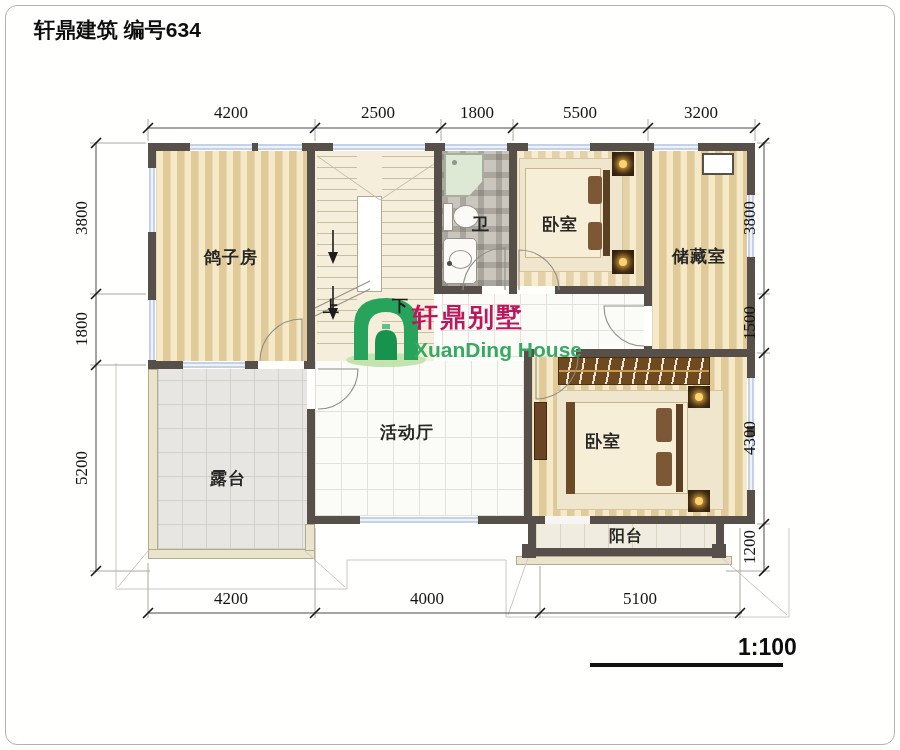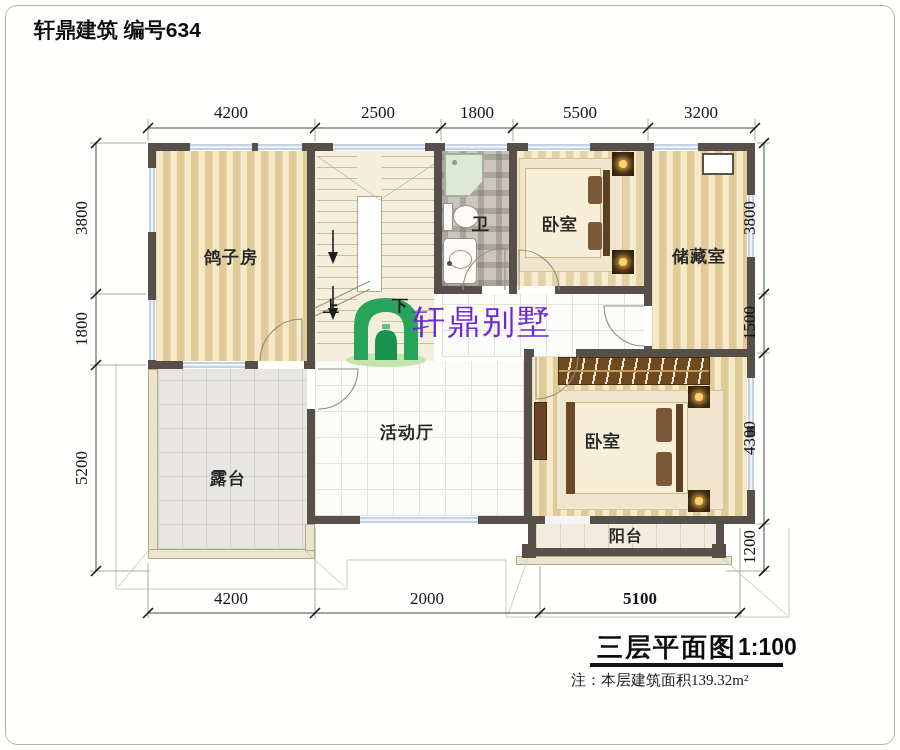--- a/index.html
+++ b/index.html
@@ -36,21 +36,21 @@
   .dimv{position:absolute;transform:translate(-50%,-50%) rotate(-90deg);font-family:"Liberation Serif",serif;font-size:17px;color:#141414;white-space:nowrap;}
   .rug{position:absolute;background:#efe6cd;border:1px solid #d6c69e;box-sizing:border-box;}
   .mattress{position:absolute;background:#f7eed7;border:1px solid #c8b78c;box-sizing:border-box;}
   .pillow{position:absolute;background:#7d5836;border-radius:3px;}
   .headboard{position:absolute;background:#5a4124;}
   .nightstand{position:absolute;background:#32210f;}
   .lamp{position:absolute;width:8px;height:8px;border-radius:50%;background:#ffd36b;
         box-shadow:0 0 6px 3px rgba(255,190,80,.85);}
   .white-fixture{position:absolute;background:#fbfaf7;border:1px solid #97938c;box-sizing:border-box;}
   .title-cn{position:absolute;font-weight:700;color:#0d0d0d;}
-  .logo-cn{position:absolute;font-weight:400;color:#6d28d9;letter-spacing:2px;font-size:33px;}
+  .logo-cn{position:absolute;font-weight:700;color:#be185d;letter-spacing:2px;font-size:26px;}
   .logo-en{position:absolute;font-weight:700;color:#36aa61;font-size:21px;}
 </style>
 </head>
 <body>
 
 <div class="page">
   <div class="frame"></div>
 
   <div class="title-cn" style="left:34px;top:16px;font-size:21px;">轩鼎建筑 编号634</div>
 
@@ -211,48 +211,47 @@
     <polygon points="328,308 338,308 333,320" fill="#1d1d1d"></polygon>
   </svg>
 
   <svg class="abs" style="left:344px;top:286px;" width="84" height="82" viewBox="0 0 84 82">
     <ellipse cx="42" cy="74" rx="40" ry="7" fill="#c3e4ae"></ellipse>
     <path d="M10,74 L10,40 Q10,12 42,12 Q74,12 74,40 L74,74 L60,74 L60,44 Q60,26 42,26 Q24,26 24,44 L24,74 Z" fill="#28a35c"></path>
     <path d="M31,74 L31,57 Q31,44 42,44 Q53,44 53,57 L53,74 Z" fill="#17934d"></path>
     <rect x="38" y="38" width="8" height="5" fill="#5fc289"></rect>
   </svg>
   <div class="logo-cn" style="left:412px;top:300px;">轩鼎别墅</div>
+  <div class="logo-en" style="left:414px;top:338px;">XuanDing House</div>
 
   <div class="label" style="left:231px;top:257px;">鸽子房</div>
   <div class="label" style="left:481px;top:224px;">卫</div>
   <div class="label" style="left:560px;top:224px;">卧室</div>
   <div class="label" style="left:699px;top:256px;">储藏室</div>
   <div class="label" style="left:407px;top:432px;">活动厅</div>
   <div class="label" style="left:603px;top:441px;">卧室</div>
   <div class="label" style="left:228px;top:478px;">露台</div>
   <div class="label" style="left:626px;top:536px;font-size:16px;">阳台</div>
   <div class="small-label" style="left:331px;top:307px;">上</div>
   <div class="small-label" style="left:400px;top:306px;">下</div>
 
   <div class="dimh" style="left:231px;top:113px;">4200</div>
   <div class="dimh" style="left:378px;top:113px;">2500</div>
   <div class="dimh" style="left:477px;top:113px;">1800</div>
   <div class="dimh" style="left:580px;top:113px;">5500</div>
   <div class="dimh" style="left:701px;top:113px;">3200</div>
 
   <div class="dimh" style="left:231px;top:599px;">4200</div>
-  <div class="dimh" style="left:427px;top:599px;">2000</div>
-  <div class="dimh" style="left:640px;top:599px;font-weight:bold;">5100</div>
+  <div class="dimh" style="left:427px;top:599px;">4000</div>
+  <div class="dimh" style="left:640px;top:599px;">5100</div>
 
   <div class="dimv" style="left:82px;top:218px;">3800</div>
   <div class="dimv" style="left:82px;top:329px;">1800</div>
   <div class="dimv" style="left:82px;top:468px;">5200</div>
 
   <div class="dimv" style="left:750px;top:218px;">3800</div>
   <div class="dimv" style="left:750px;top:323px;">1500</div>
   <div class="dimv" style="left:750px;top:438px;">4300</div>
   <div class="dimv" style="left:750px;top:547px;">1200</div>
 
-  <div class="title-cn" style="left:597px;top:630px;font-size:26px;letter-spacing:2px;">三层平面图</div>
   <div class="title-cn" style="left:738px;top:634px;font-size:23px;">1:100</div>
   <div class="abs" style="left:590px;top:663px;width:193px;height:4px;background:#111;"></div>
-  <div class="abs" style="left:571px;top:671px;font-size:15px;color:#161616;font-family:'Liberation Serif',serif;">注：本层建筑面积139.32m²</div>
 </div>
 
 </body></html>

